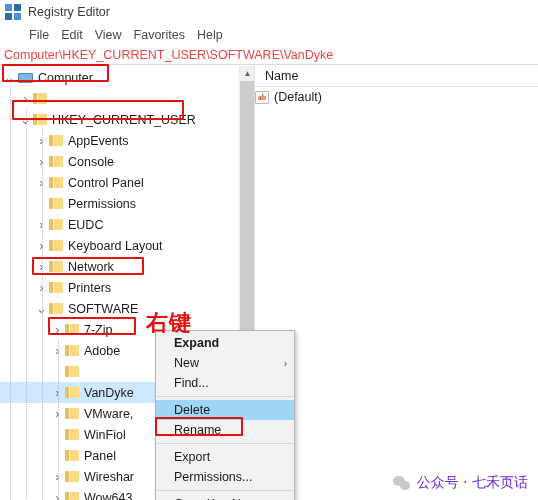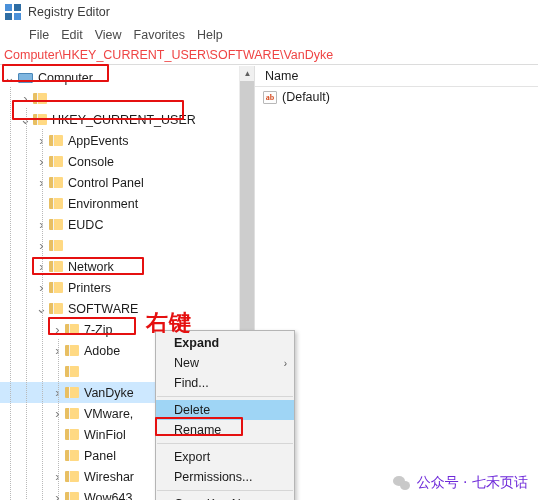--- a/index.html
+++ b/index.html
@@ -193,21 +193,20 @@
     color: #1c1c1c;
     padding-left: 10px;
     background: #ffffff;
   }
   .list-row {
     height: 20px;
     display: flex;
     align-items: center;
     font-size: 12.5px;
     color: #1c1c1c;
-    padding-left: 8px;
   }
   .ab-icon {
     width: 14px; height: 13px;
     margin-right: 5px;
     position: relative;
     flex: 0 0 14px;
     background: #fdfdfd;
     border: 1px solid #b8b8b8;
     border-radius: 1px;
     font-size: 8px;
@@ -389,32 +388,33 @@
           <div class="row">
             <span style="flex: 0 0 34px;"></span>
             <span class="chev" style="font-size: 13px;">›</span>
             <span class="folder"></span>
             <span class="label">Control Panel</span>
           </div>
           <div class="row">
             <span style="flex: 0 0 34px;"></span>
             <span class="chev none">·</span>
             <span class="folder"></span>
-            <span class="label">Environment</span>
+            <span class="label">Permissions</span>
           </div>
           <div class="row">
             <span style="flex: 0 0 34px;"></span>
             <span class="chev" style="font-size: 13px;">›</span>
             <span class="folder"></span>
             <span class="label">EUDC</span>
           </div>
           <div class="row">
             <span style="flex: 0 0 34px;"></span>
             <span class="chev" style="font-size: 13px;">›</span>
             <span class="folder"></span>
+            <span class="label">Keyboard Layout</span>
           </div>
           <div class="row">
             <span style="flex: 0 0 34px;"></span>
             <span class="chev" style="font-size: 13px;">›</span>
             <span class="folder"></span>
             <span class="label">Network</span>
           </div>
           <div class="row">
             <span style="flex: 0 0 34px;"></span>
             <span class="chev" style="font-size: 13px;">›</span>

